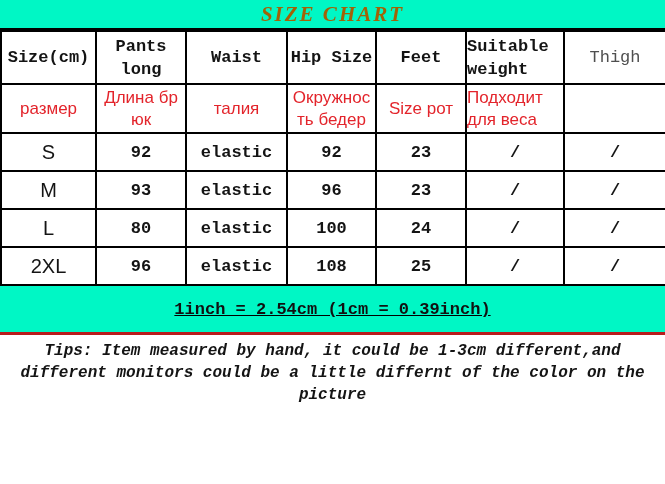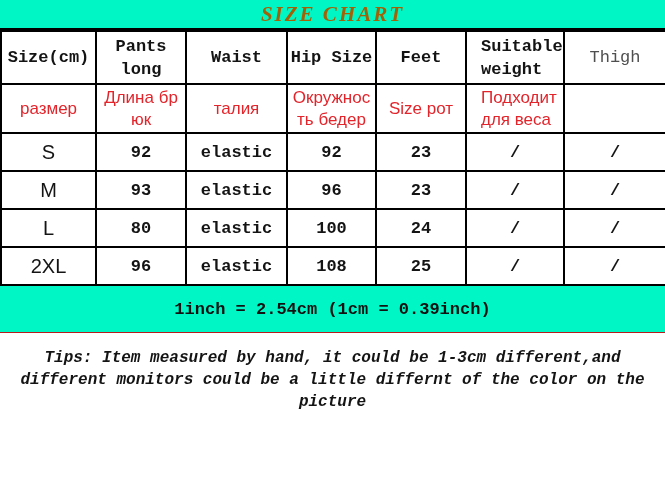--- a/index.html
+++ b/index.html
@@ -39,48 +39,49 @@
   tr.head-en th{
     height:51px;
     font-family:"Liberation Mono",monospace;
     font-weight:bold;font-size:17px;line-height:23px;
     color:#141414;
   }
   tr.head-en th.thigh{
     color:#4f4f4f;font-weight:400;margin-left:48px;
   }
   tr.head-en th.al, tr.head-ru td.al{
-    text-align:left;padding-left:14px;
+    text-align:left;padding-left:0;
   }
   tr.head-ru td{
     height:47px;
     font-family:"Liberation Sans",sans-serif;
     font-size:17px;line-height:22px;
     color:#e3242b;
   }
   tr.data-row td{
     height:36px;
     font-family:"Liberation Mono",monospace;
     font-weight:bold;font-size:17px;
     color:#141414;
   }
   tr.data-row td.size-cell{
     font-family:"Liberation Sans",sans-serif;
     font-weight:400;font-size:20px;
   }
   .footer-band{
     height:46px;
-    border-bottom:1px solid #b91c1c;
+    border-bottom:3px solid #b91c1c;
+    text-decoration:underline;
   }
   .footer-band .conv-text{
     font-family:"Liberation Mono",monospace;
     font-weight:bold;font-size:17px;color:#111;
   }
   .tips{
-    padding-top:14px;
+    padding-top:5px;
     text-align:center;
     font-family:"Liberation Mono",monospace;
     font-weight:bold;font-style:italic;
     font-size:16px;line-height:22px;color:#141414;
     white-space:pre-line;
   }
 </style>
 </head>
 <body>
 

